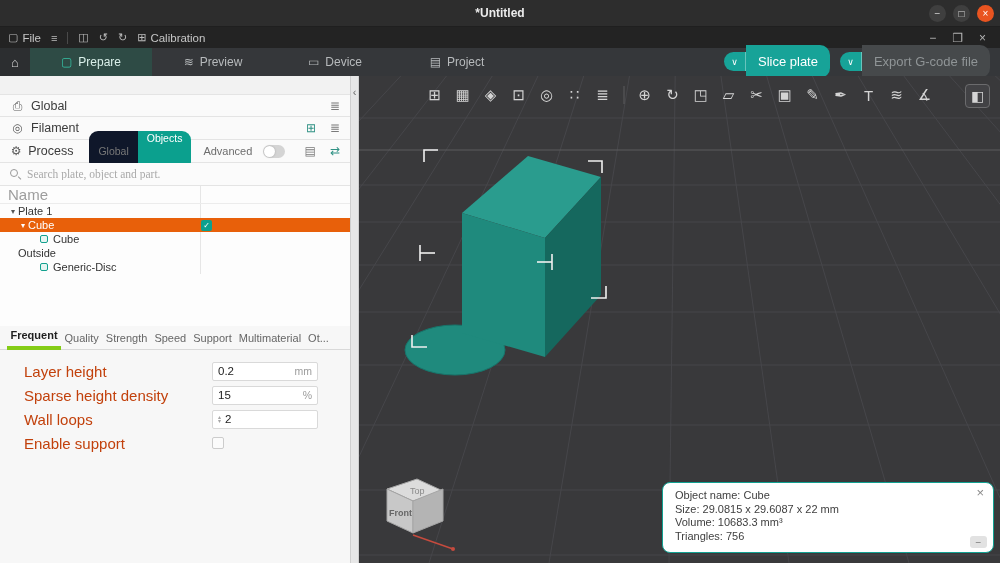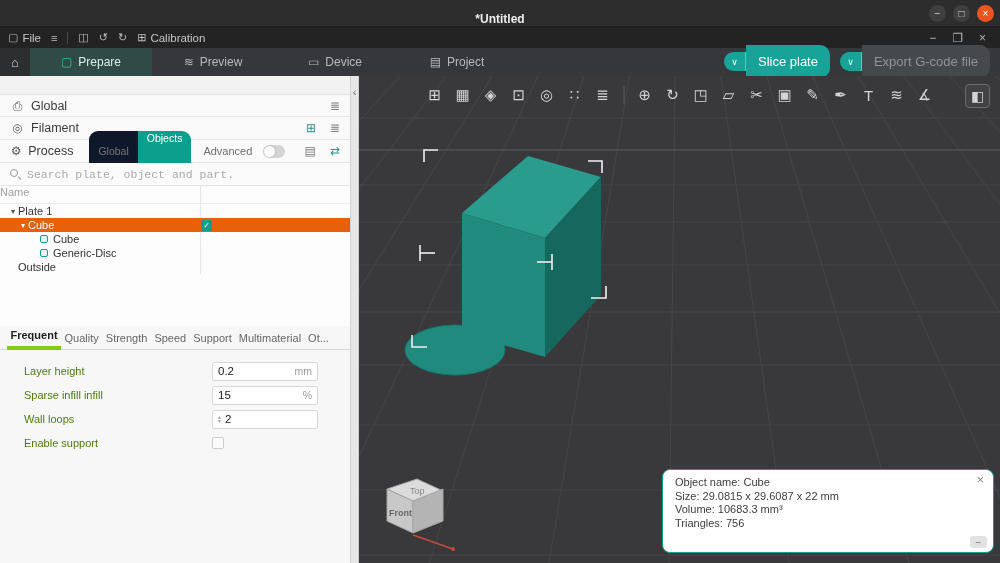--- a/index.html
+++ b/index.html
@@ -1,19 +1,19 @@
 <!DOCTYPE html>
 <html><head>
 <meta charset="utf-8">
 <style>
 *{margin:0;padding:0;box-sizing:border-box}
 body{font-family:"Liberation Sans",sans-serif;background:#222}
 .window{position:relative;width:1000px;height:563px;overflow:hidden;background:#39393b}
 
-.titlebar{height:27px;background:#2d2d2d;display:flex;align-items:flex-end;justify-content:center;position:relative;border-bottom:1px solid #1f1f1f}
+.titlebar{height:27px;background:#2d2d2d;display:flex;align-items:center;justify-content:center;position:relative;border-bottom:1px solid #1f1f1f}
 .titlebar .title{color:#ececec;font-size:12px;font-weight:bold}
 .win-controls{position:absolute;right:6px;top:0;height:27px;display:flex;align-items:center;gap:7px}
 .wbtn{width:17px;height:17px;border-radius:50%;background:#3f3f3f;color:#d9d9d9;font-size:10px;display:flex;align-items:center;justify-content:center;cursor:default}
 .wbtn.close{background:#e95420;color:#fff}
 
 .menubar{height:21px;background:#232323;display:flex;align-items:center;color:#c6c6c6;font-size:11.5px;padding:0 8px;gap:10px}
 .mitem{display:flex;align-items:center;gap:4px}
 .micon{font-size:11px;color:#bdbdbd}
 .mdivider{width:1px;height:12px;background:#4a4a4a}
 .mspacer{flex:1}
@@ -43,59 +43,59 @@
 .pill-group{display:flex;margin-left:10px;font-size:10.5px}
 .pill.global{background:#0f172a;color:#787878;border-radius:9px 0 0 9px;padding:14px 9px}
 .pill.objects{background:#0ba08e;color:#fff;border-radius:0 9px 9px 0;padding:1px 9px}
 .adv-label{font-size:11px;color:#6d6d6d;margin-right:5px}
 .toggle{width:26px;height:13px;border-radius:7px;background:#d4d4d4;position:relative;margin-right:6px}
 .toggle::after{content:"";position:absolute;left:1px;top:1px;width:11px;height:11px;border-radius:50%;background:#fff;box-shadow:0 0 2px rgba(0,0,0,.25)}
 .search-row{height:23px;display:flex;align-items:center;padding:0 10px;background:#fbfbfb;border-bottom:1px solid #e4e4e4}
 .mag{position:relative;width:11px;height:11px;margin-right:6px}
 .mag::before{content:"";position:absolute;left:0;top:0;width:6px;height:6px;border:1.3px solid #9a9a9a;border-radius:50%}
 .mag::after{content:"";position:absolute;left:7.5px;top:7.5px;width:4px;height:1.4px;background:#9a9a9a;transform:rotate(45deg);transform-origin:left center}
-.search-row input{border:0;outline:0;background:transparent;font-size:11.5px;color:#444;width:290px;font-family:Liberation Mono, monospace}
+.search-row input{border:0;outline:0;background:transparent;font-size:11.5px;color:#444;width:290px;font-family:Liberation Serif, serif}
 .search-row input::placeholder{color:#a9a9a9}
 .tree-area{position:relative;background:#fdfdfd}
 .tree-colline{position:absolute;left:200px;top:0;height:88px;width:1px;background:#e6e6e6}
-.tree-header{height:18px;display:flex;padding-left:0;font-size:11px;color:#9d9d9d;border-bottom:1px solid #ececec;position:relative}
+.tree-header{height:18px;display:flex;align-items:center;padding-left:8px;font-size:15px;color:#9d9d9d;border-bottom:1px solid #ececec;position:relative}
 .tree{height:122px;position:relative}
 .tree-row{height:14px;display:flex;align-items:center;font-size:11px;color:#333}
 .exp{width:10px;text-align:center;font-size:8px;color:#555}
 .tree-row.lvl0{padding-left:8px}
 .tree-row.sel{background:#e8600a;color:#fff;position:relative;padding-left:18px}
 .tree-row.sel .exp{color:#fff}
 .selcheck{position:absolute;left:201px;top:1.5px;width:11px;height:11px;background:#0ba08e;border-radius:2px;color:#fff;font-size:8px;display:flex;align-items:center;justify-content:center}
 .tree-row.child{padding-left:40px;gap:5px}
 .part-ic{width:8px;height:8px;border:1.5px solid #12a08e;border-radius:2px;background:#e6f5f2}
 .tree-row.outside{padding-left:18px}
 .ptabs{display:flex;align-items:flex-end;height:24px;background:#f7f7f7;border-bottom:1px solid #d9d9d9;padding:0 7px}
 .ptab{font-size:11px;color:#666;padding:0 3.5px 5px;white-space:nowrap}
 .ptab.active{color:#1f1f1f;font-weight:bold;border-bottom:4px solid #84cc16;margin-bottom:-1px}
 .pform{flex:1;background:#f7f7f7;padding-top:9px}
 .frow{height:24px;display:flex;align-items:center;padding-left:24px}
-.flabel{width:188px;font-size:11px;color:#4d7c0f}
+.flabel{width:188px;font-size:15px;color:#c2410c}
 .fbox{width:106px;height:19px;background:#fff;border:1px solid #d9d9d9;border-radius:2px;display:flex;align-items:center;padding:0 5px}
 .fbox input{border:0;outline:0;flex:1;font-size:11.5px;color:#222;width:40px;font-family:inherit;background:transparent}
 .funit{font-size:10.5px;color:#9b9b9b}
 .steppers{display:flex;flex-direction:column;margin-right:4px;line-height:4.5px}
 .steppers span{font-size:6px;color:#a5a5a5}
 .fcheck{width:12px;height:12px;border:1px solid #ccc;background:#fbfbfb;border-radius:2px}
 
 .handle{width:8px;background:#e7e7e7;border-right:1px solid #d0d0d0;display:flex;justify-content:center}
 .collapse-btn{margin-top:10px;color:#6e6e6e;font-size:11px;height:14px}
 
 .viewport{flex:1;position:relative;overflow:hidden;background:#39393b}
 .scene{position:absolute;inset:0;width:100%;height:100%}
 .vtoolbar{position:absolute;top:7px;left:50%;transform:translateX(-50%);display:flex;align-items:center;gap:3px;z-index:3}
 .vt-ic{width:25px;height:24px;display:flex;align-items:center;justify-content:center;color:#d4d4d4;font-size:15px;border-radius:3px}
 .vt-sep{width:1px;height:18px;background:#5d5d5f;margin:0 5px}
 .assembly-btn{position:absolute;top:8px;right:10px;width:25px;height:24px;border:1px solid #6b6b6d;border-radius:4px;display:flex;align-items:center;justify-content:center;color:#d4d4d4;font-size:14px;background:#424245;z-index:3}
 .navcube{position:absolute;left:14px;bottom:6px;z-index:3}
-.info-panel{position:absolute;right:6px;bottom:10px;width:332px;height:84px;background:#fff;border:1.5px solid #11a192;border-radius:8px;padding:6px 12px;z-index:4}
+.info-panel{position:absolute;right:6px;bottom:10px;width:332px;height:71px;background:#fff;border:1.5px solid #11a192;border-radius:8px;padding:6px 12px;z-index:4}
 .info-line{font-size:11px;color:#404040;line-height:13.5px}
 .info-close{position:absolute;top:4px;right:9px;color:#8a8a8a;font-size:13px;line-height:12px}
 .info-collapse{position:absolute;bottom:4px;right:6px;width:17px;height:12px;background:#e2e2e2;border-radius:3px;color:#777;font-size:10px;display:flex;align-items:center;justify-content:center}
 </style>
 </head>
 <body>
 
 <div class="window">
 
   <div class="titlebar">
@@ -215,26 +215,26 @@
           </div>
           <div class="tree-row sel">
             <span class="exp">▾</span>
             <span>Cube</span>
             <span class="selcheck">✓</span>
           </div>
           <div class="tree-row child">
             <span class="part-ic"></span>
             <span>Cube</span>
           </div>
+          <div class="tree-row outside">
+            <span>Outside</span>
+          </div>
           <div class="tree-row child">
             <span class="part-ic"></span>
             <span>Generic-Disc</span>
-          </div>
-          <div class="tree-row outside">
-            <span>Outside</span>
           </div>
         </div>
       </div>
 
       <div class="ptabs">
         <span class="ptab active">Frequent</span>
         <span class="ptab">Quality</span>
         <span class="ptab">Strength</span>
         <span class="ptab">Speed</span>
         <span class="ptab">Support</span>
@@ -244,21 +244,21 @@
 
       <div class="pform">
         <div class="frow">
           <span class="flabel">Layer height</span>
           <span class="fbox">
             <input value="0.2" style="">
             <span class="funit">mm</span>
           </span>
         </div>
         <div class="frow">
-          <span class="flabel">Sparse infill infill</span>
+          <span class="flabel">Sparse height density</span>
           <span class="fbox">
             <input value="15" style="">
             <span class="funit">%</span>
           </span>
         </div>
         <div class="frow">
           <span class="flabel">Wall loops</span>
           <span class="fbox">
             <span class="steppers">
               <span>▴</span>

